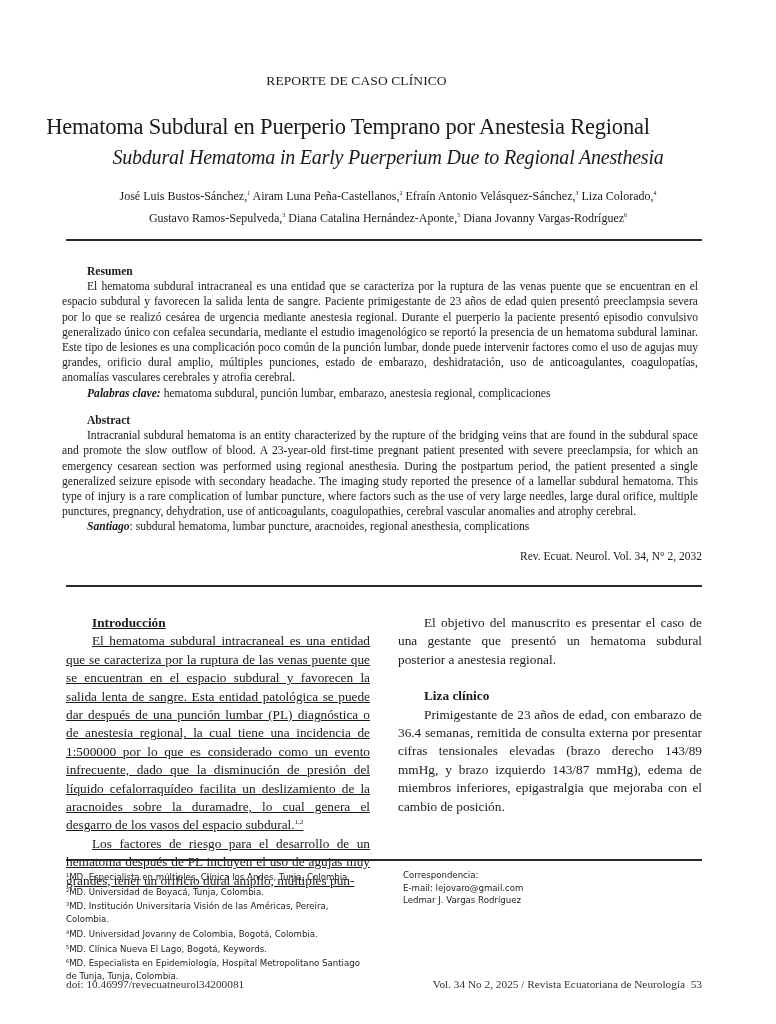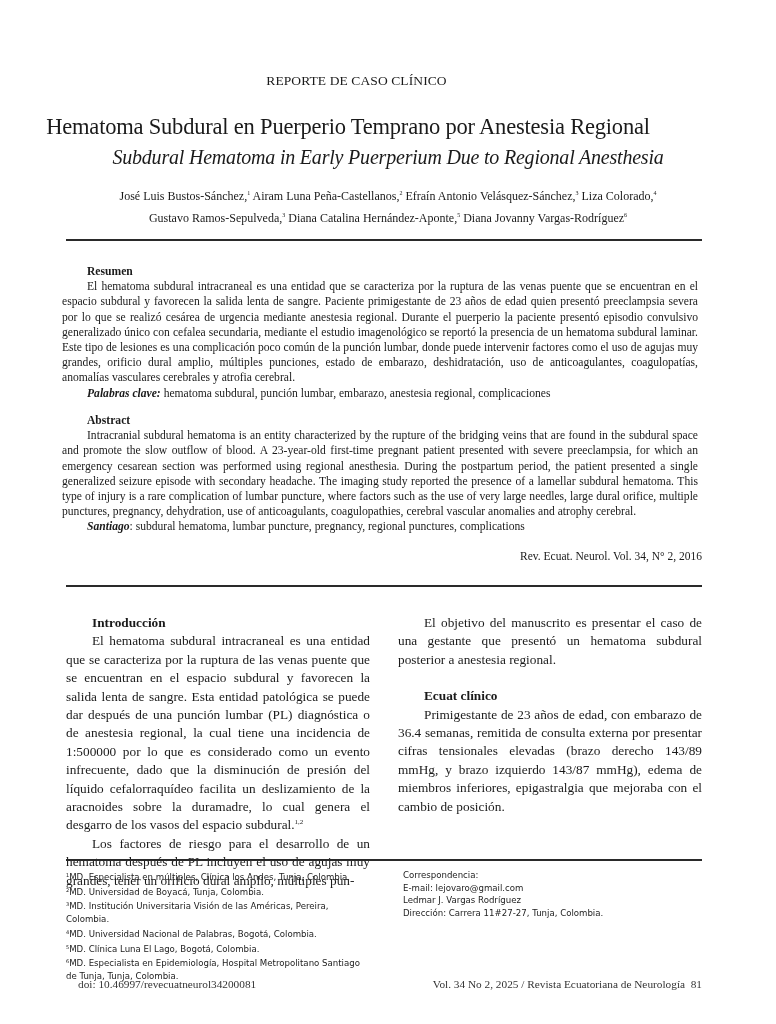--- a/index.html
+++ b/index.html
@@ -85,54 +85,53 @@
 
 <div class="abs abstract-block" style="top:264px;">
   <div class="heading">Resumen</div>
   <p class="para">El hematoma subdural intracraneal es  una  entidad  que se caracteriza por la ruptura de las venas puente que se encuentran en el espacio subdural y favorecen la salida lenta de sangre. Paciente primigestante de 23 años de edad quien presentó preeclampsia severa por lo que se realizó cesárea de urgencia mediante anestesia regional. Durante el puerperio la paciente presentó episodio convulsivo generalizado único con cefalea secundaria, mediante el estudio imagenológico se reportó la presencia de un hematoma subdural laminar. Este tipo de lesiones es una complicación poco común de la punción lumbar, donde puede intervenir factores como el  uso de agujas muy grandes, orificio dural amplio, múltiples punciones, estado de embarazo, deshidratación, uso de anticoagulantes, coagulopatías, anomalías vasculares cerebrales y atrofia cerebral.</p>
   <p class="kw"><b>Palabras clave:</b><span> hematoma subdural, punción lumbar, embarazo, anestesia regional, complicaciones</span></p>
 </div>
 
 <div class="abs abstract-block" style="top:413px;">
   <div class="heading">Abstract</div>
   <p class="para">Intracranial subdural hematoma is an entity characterized by the rupture of the bridging veins that are found in the subdural space and promote the slow outflow of blood. A 23-year-old first-time pregnant patient presented with severe preeclampsia, for which an emergency cesarean section was performed using regional anesthesia. During the postpartum period, the patient presented a single generalized seizure episode with secondary headache. The imaging study reported the presence of a lamellar subdural hematoma. This type of injury is a rare complication of lumbar puncture, where factors such as the use of very large needles, large dural orifice, multiple punctures, pregnancy, dehydration, use of anticoagulants, coagulopathies, cerebral vascular anomalies and atrophy cerebral.</p>
-  <p class="kw"><b>Santiago</b><span>: subdural hematoma, lumbar puncture, pregnancy, regional punctures, complications</span></p>
+  <p class="kw"><b>Santiago</b><span>: subdural hematoma, lumbar puncture, aracnoides, regional anesthesia, complications</span></p>
 </div>
 
-<div class="abs citation">Rev. Ecuat. Neurol. Vol. 34, N° 2, 2016</div>
+<div class="abs citation">Rev. Ecuat. Neurol. Vol. 34, N° 2, 2032</div>
 
 <div class="abs rule" style="top:585px; left:66px; width:636px;"></div>
 
-<div class="abs col" style="left:66px;">
+<div class="abs col" style="left:66px;text-decoration:underline;">
   <div class="heading">Introducción</div>
   <p><span>El hematoma subdural intracraneal es  una  entidad que se caracteriza por la ruptura de las venas puente que se encuentran en el espacio subdural y favorecen la salida lenta de sangre. Esta entidad patológica se puede dar después de una punción lumbar (PL) diagnóstica o de anestesia regional, la cual tiene una incidencia de 1:500000 por lo que es considerado como un  evento infrecuente, dado que la disminución de presión del líquido cefalorraquídeo facilita un deslizamiento de la aracnoides sobre la duramadre, lo cual genera el desgarro de los vasos del espacio subdural.</span><sup>1,2</sup></p>
   <p>Los factores de riesgo para el desarrollo de un hematoma después de PL incluyen el uso de agujas muy grandes,  tener un orificio dural amplio, múltiples pun-</p>
 </div>
 
 <div class="abs col" style="left:398px;">
   <p>El objetivo del manuscrito es presentar el caso de una gestante que presentó un hematoma subdural posterior a anestesia regional.</p>
   <div class="gap"></div>
-  <div class="heading">Ecuat clínico</div>
+  <div class="heading">Liza clínico</div>
   <p>Primigestante de 23 años de edad, con embarazo de 36.4 semanas, remitida de consulta externa por presentar cifras tensionales elevadas (brazo derecho 143/89 mmHg, y brazo izquierdo 143/87 mmHg), edema de miembros inferiores, epigastralgia que mejoraba con el cambio de posición.</p>
 </div>
 
 <div class="abs rule" style="top:859px; left:66px; width:636px;"></div>
 
 <div class="abs footnotes" style="left:66px; width:300px;">
   <div><sup>1</sup><span>MD. Especialista en múltiples, Clínica los Andes, Tunja, Colombia.</span></div>
   <div><sup>2</sup><span>MD. Universidad de Boyacá, Tunja, Colombia.</span></div>
   <div><sup>3</sup><span>MD. Institución Universitaria Visión de las Américas, Pereira, Colombia.</span></div>
-  <div><sup>4</sup><span>MD. Universidad Nacional de Palabras, Bogotá, Colombia.</span></div>
-  <div><sup>5</sup><span>MD. Clínica Luna El Lago, Bogotá, Colombia.</span></div>
+  <div><sup>4</sup><span>MD. Universidad Jovanny de Colombia, Bogotá, Colombia.</span></div>
+  <div><sup>5</sup><span>MD. Clínica Nueva El Lago, Bogotá, Keywords.</span></div>
   <div><sup>6</sup><span>MD. Especialista en Epidemiología, Hospital Metropolitano Santiago de Tunja, Tunja, Colombia.</span></div>
 </div>
 
 <div class="abs footnotes" style="left:403px; width:300px;">
   <div>Correspondencia:</div>
   <div>E-mail: lejovaro@gmail.com</div>
   <div>Ledmar J. Vargas Rodríguez</div>
-  <div>Dirección: Carrera 11#27-27, Tunja, Colombia.</div>
 </div>
 
-<div class="abs page-footer" style="left:66px;margin-left:12px;">doi: 10.46997/revecuatneurol34200081</div>
+<div class="abs page-footer" style="left:66px;">doi: 10.46997/revecuatneurol34200081</div>
 <div class="abs page-footer" style="right:74px;">
-  <span>Vol. 34 No 2, 2025 / Revista Ecuatoriana de Neurología</span>&nbsp;&nbsp;<span>81</span>
+  <span>Vol. 34 No 2, 2025 / Revista Ecuatoriana de Neurología</span>&nbsp;&nbsp;<span>53</span>
 </div>
 
 </body></html>

